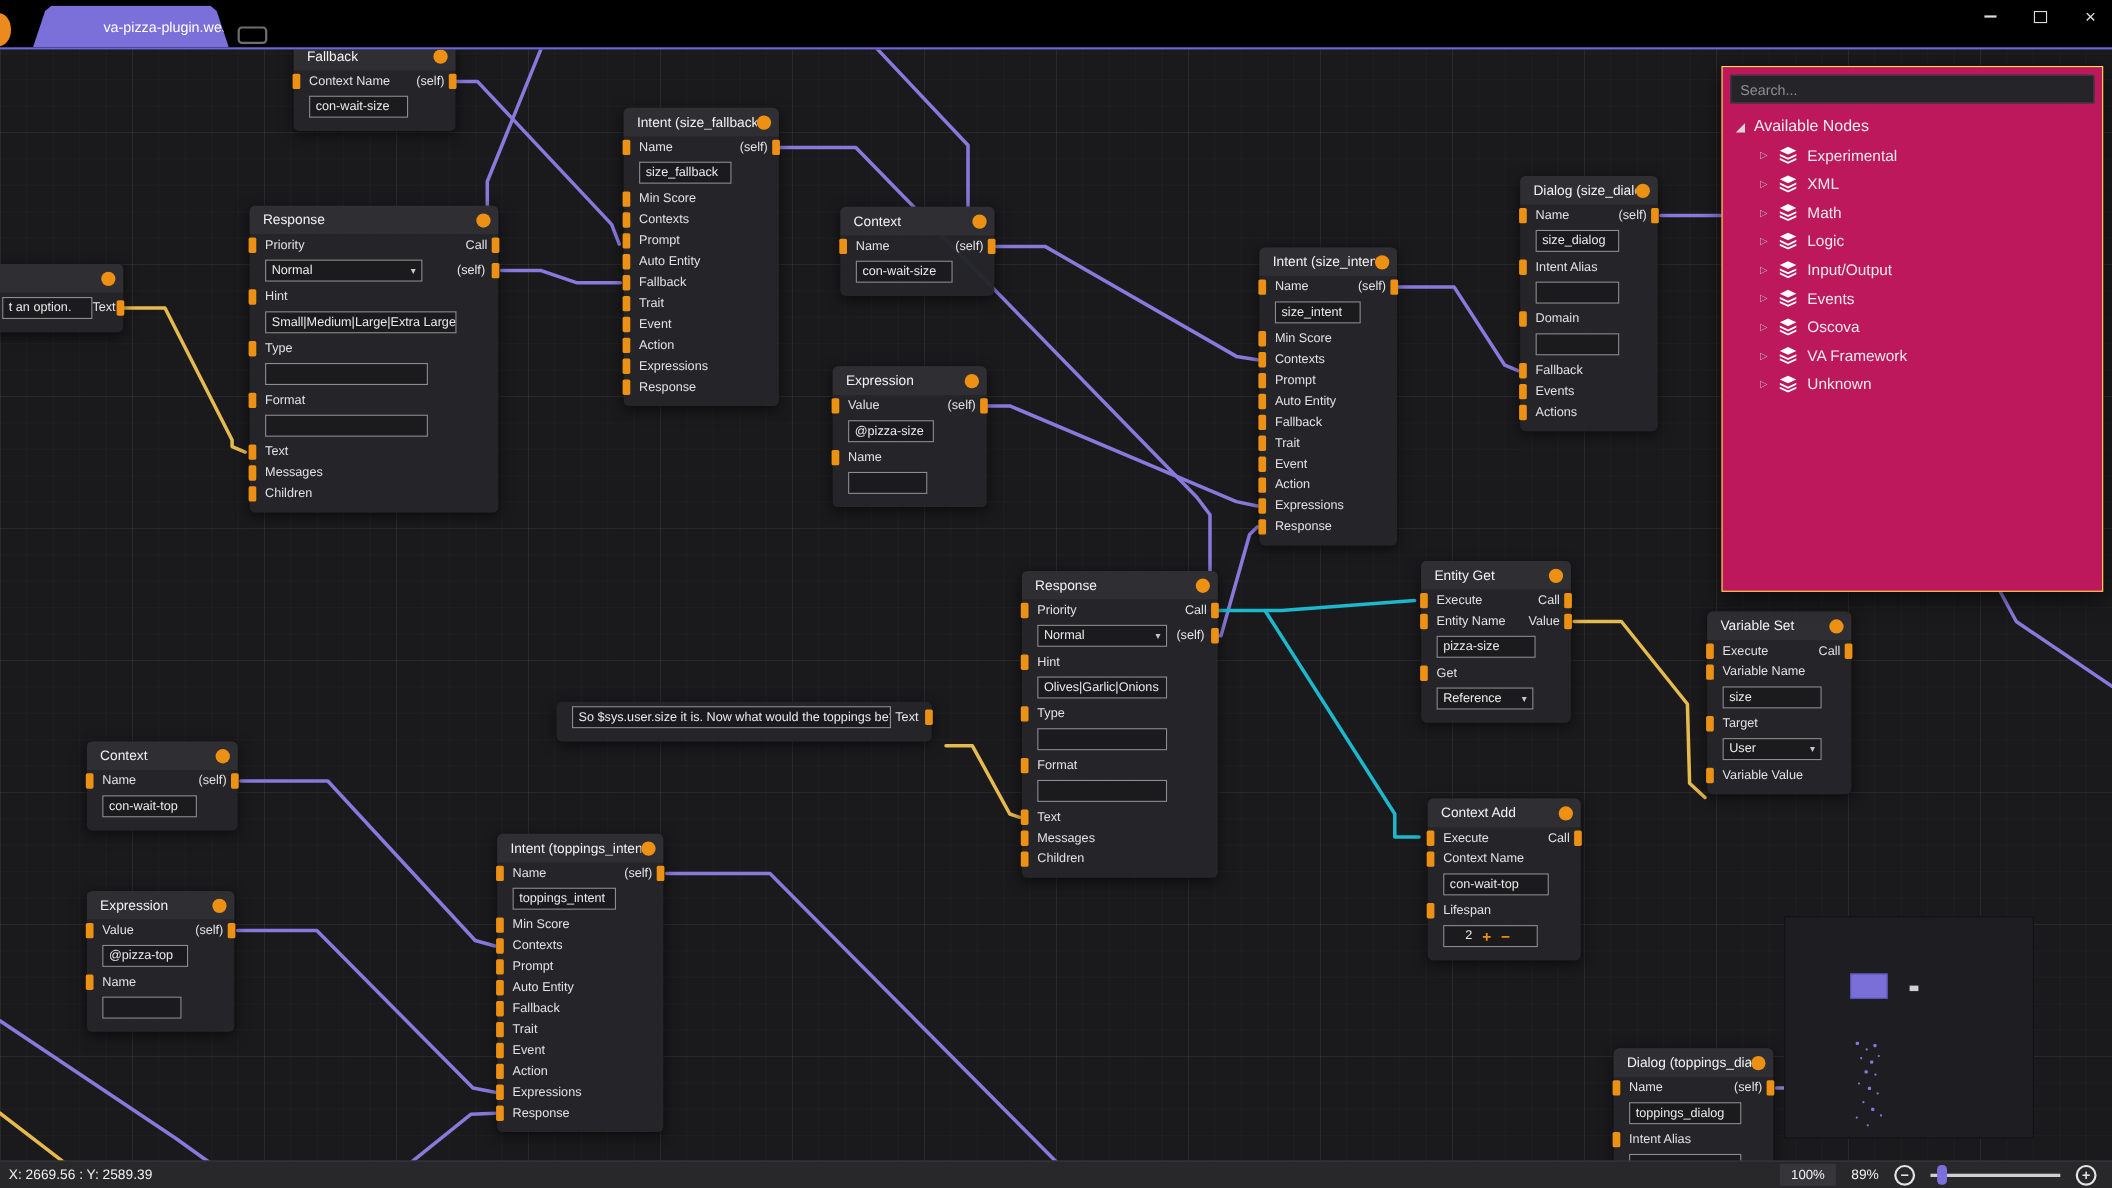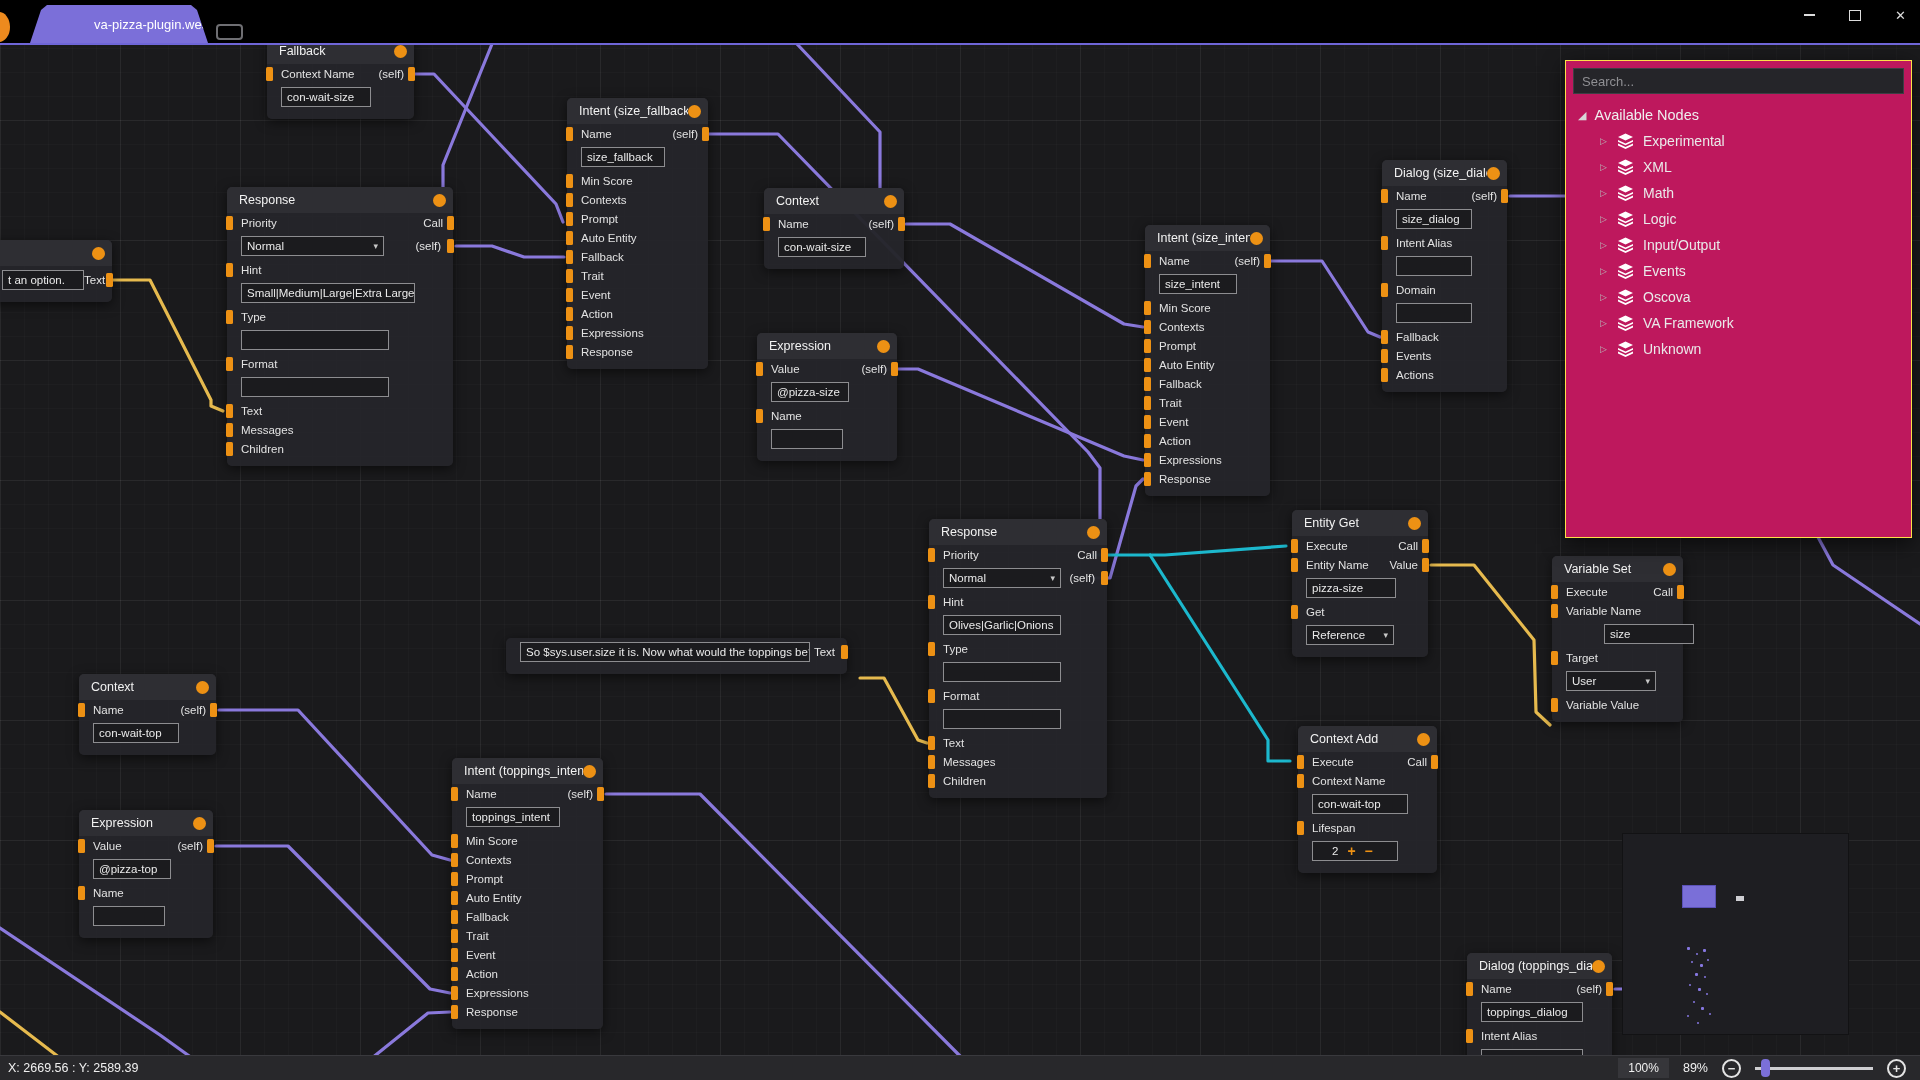--- a/index.html
+++ b/index.html
@@ -475,21 +475,21 @@
           <span class="port l"></span>
           <span class="lbl">Execute</span>
           <span class="rlbl">Call</span>
           <span class="port r"></span>
         </div>
         <div class="row">
           <span class="port l"></span>
           <span class="lbl">Variable Name</span>
         </div>
         <div class="irow">
-          <div class="ibox" style="width: 78px; margin-left: 38px;">size</div>
+          <div class="ibox" style="width: 78px;">size</div>
         </div>
         <div class="row">
           <span class="port l"></span>
           <span class="lbl">Target</span>
         </div>
         <div class="irow">
           <div class="ibox sel" style="width: 78px;">
             <span>User</span>
             <span class="caret">▾</span>
           </div>

